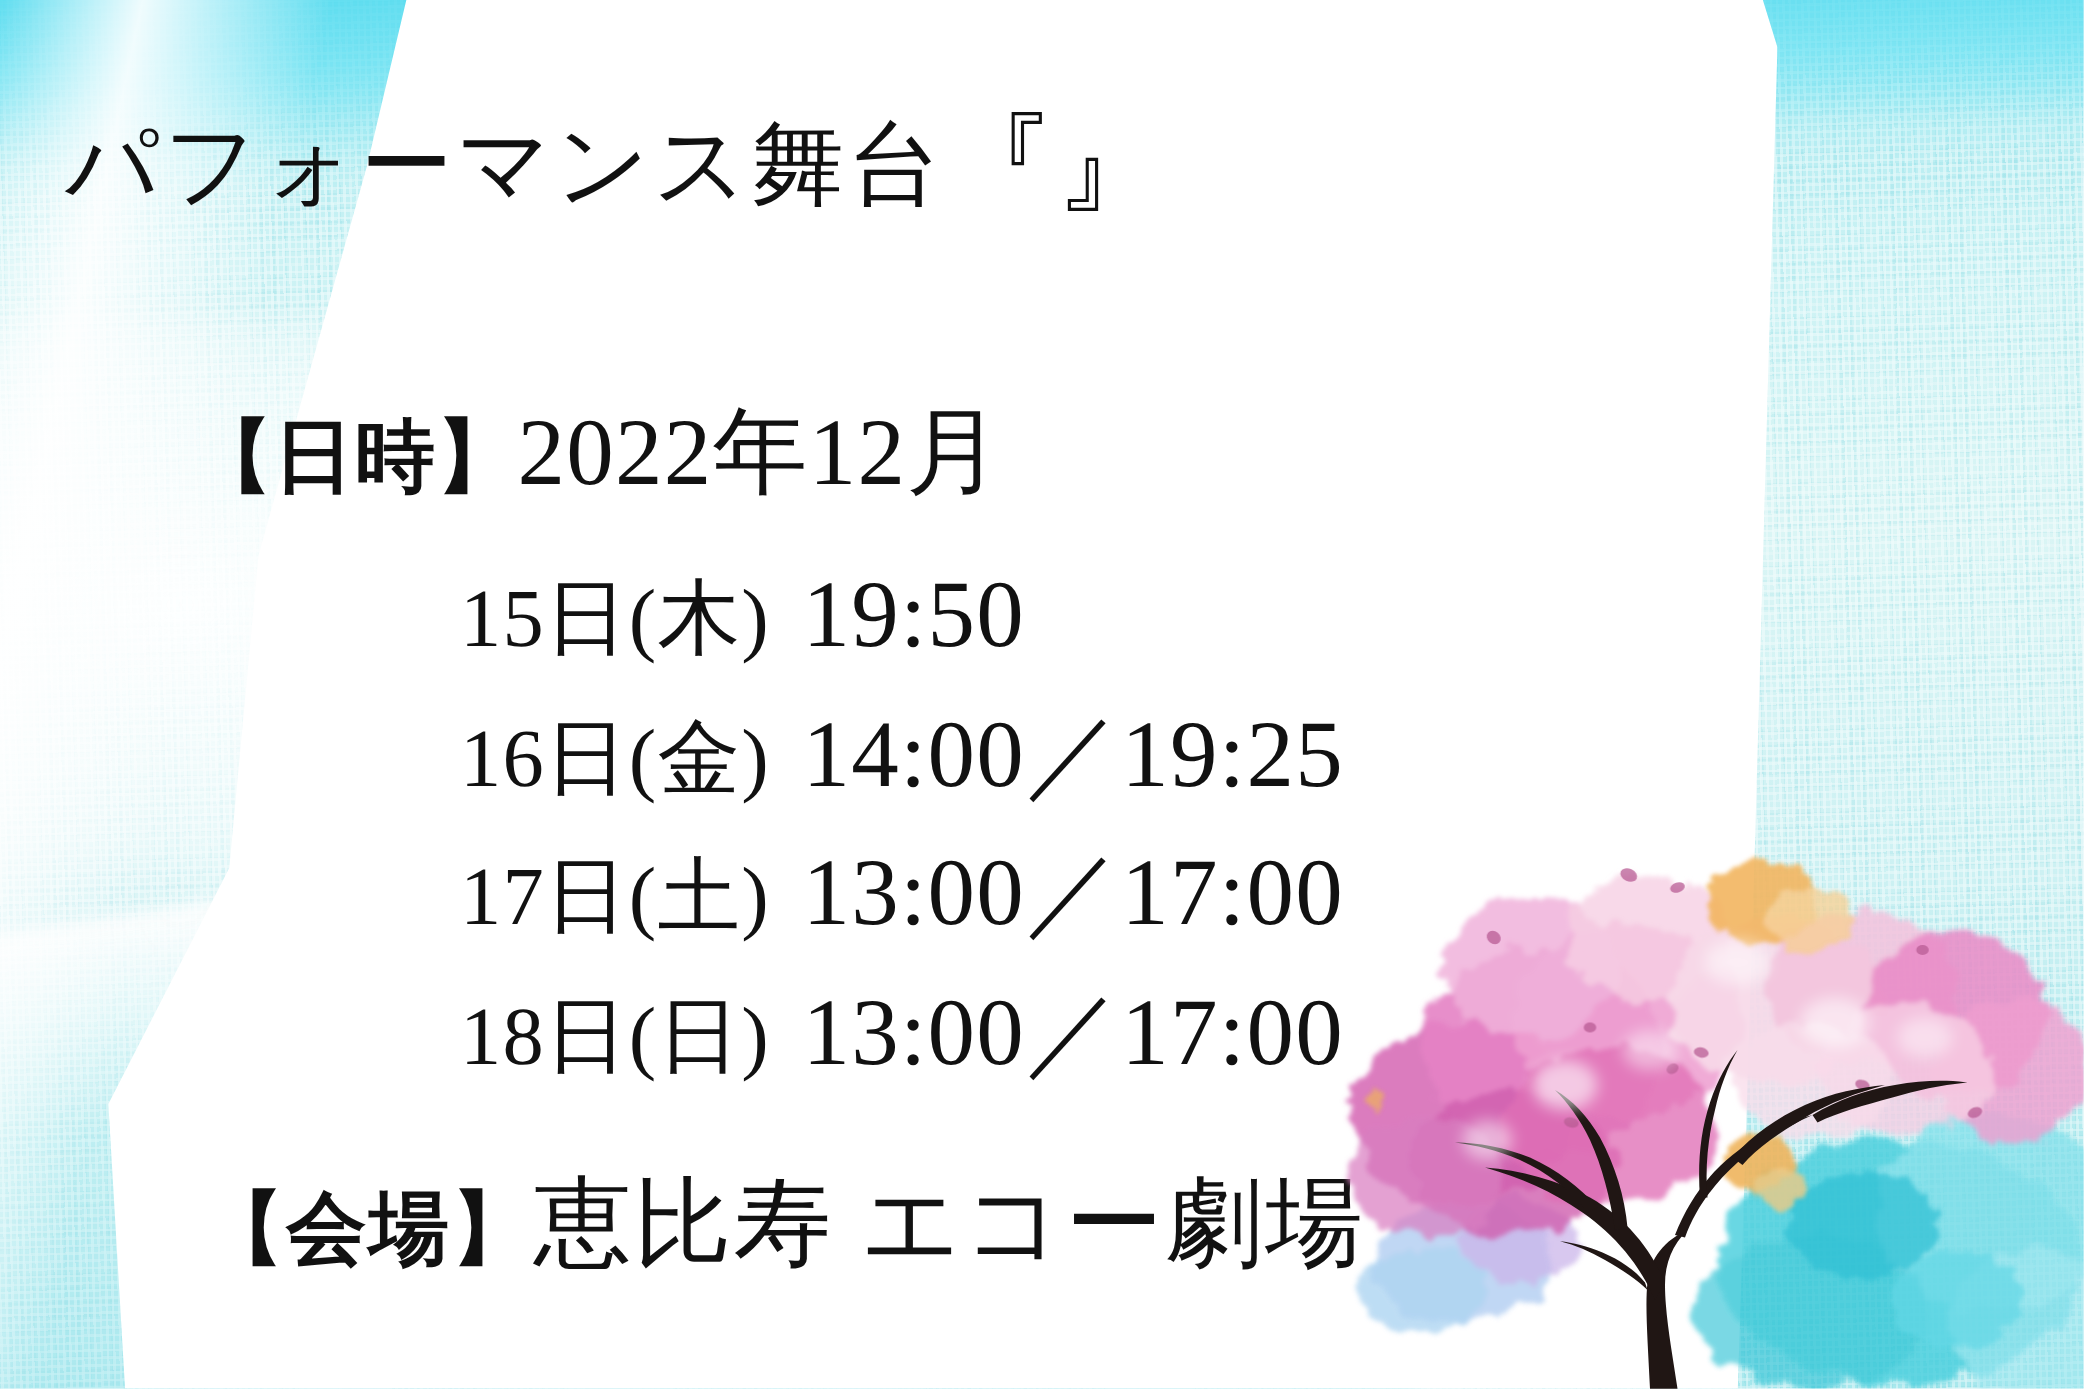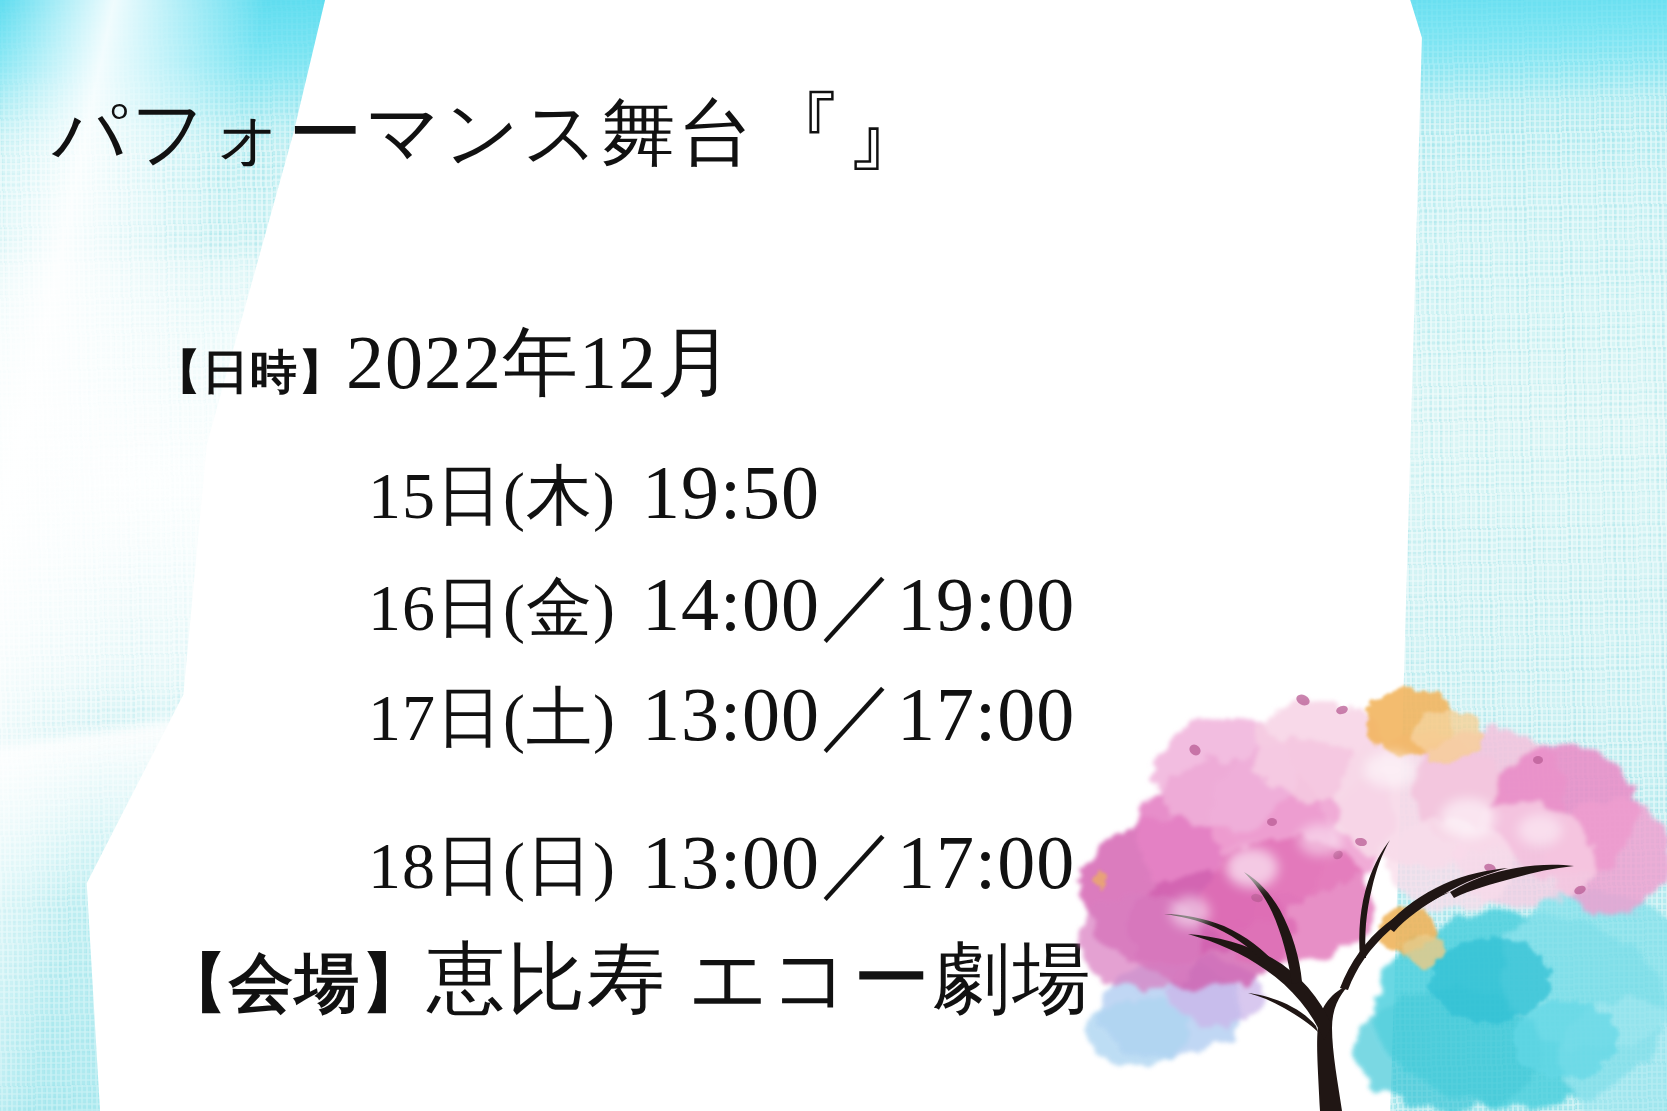--- a/index.html
+++ b/index.html
@@ -177,36 +177,36 @@
 
   .dt-head {
     left: 34px;
     top: 248px;
     font-size: 76px;
     letter-spacing: 1px;
   }
   .dt-head .label {
     font-family: "DejaVu Sans", "Liberation Sans", sans-serif;
     font-weight: 700;
-    font-size: 47px;
+    font-size: 64px;
   }
 
   .dt-row {
     left: 248px;
     font-size: 76px;
     letter-spacing: 1px;
   }
   .dt-row .wd {
     font-size: 66px;
     margin-top: 48px;
   }
   .r1 { top: 378px; }
   .r2 { top: 490px; }
   .r3 { top: 600px; }
-  .r4 { top: 748px; }
+  .r4 { top: 712px; }
 
   .venue {
     left: 34px;
     top: 862px;
     font-size: 78px;
     letter-spacing: 2px;
   }
   .venue .label {
     font-family: "DejaVu Sans", "Liberation Sans", sans-serif;
     font-weight: 700;
@@ -252,21 +252,21 @@
 
     <div class="line dt-head">
       <span class="label">【日時】</span><span>2022年12月</span>
     </div>
 
     <div class="line dt-row r1">
       <span class="wd">15日(木)</span><span style="margin-left:26px;">19:50</span>
     </div>
 
     <div class="line dt-row r2">
-      <span class="wd">16日(金)</span><span style="margin-left:26px;">14:00／19:00</span>
+      <span class="wd">16日(金)</span><span style="margin-left:26px;">14:00／19:25</span>
     </div>
 
     <div class="line dt-row r3">
       <span class="wd">17日(土)</span><span style="margin-left:26px;">13:00／17:00</span>
     </div>
 
     <div class="line dt-row r4">
       <span class="wd">18日(日)</span><span style="margin-left:26px;">13:00／17:00</span>
     </div>
 

